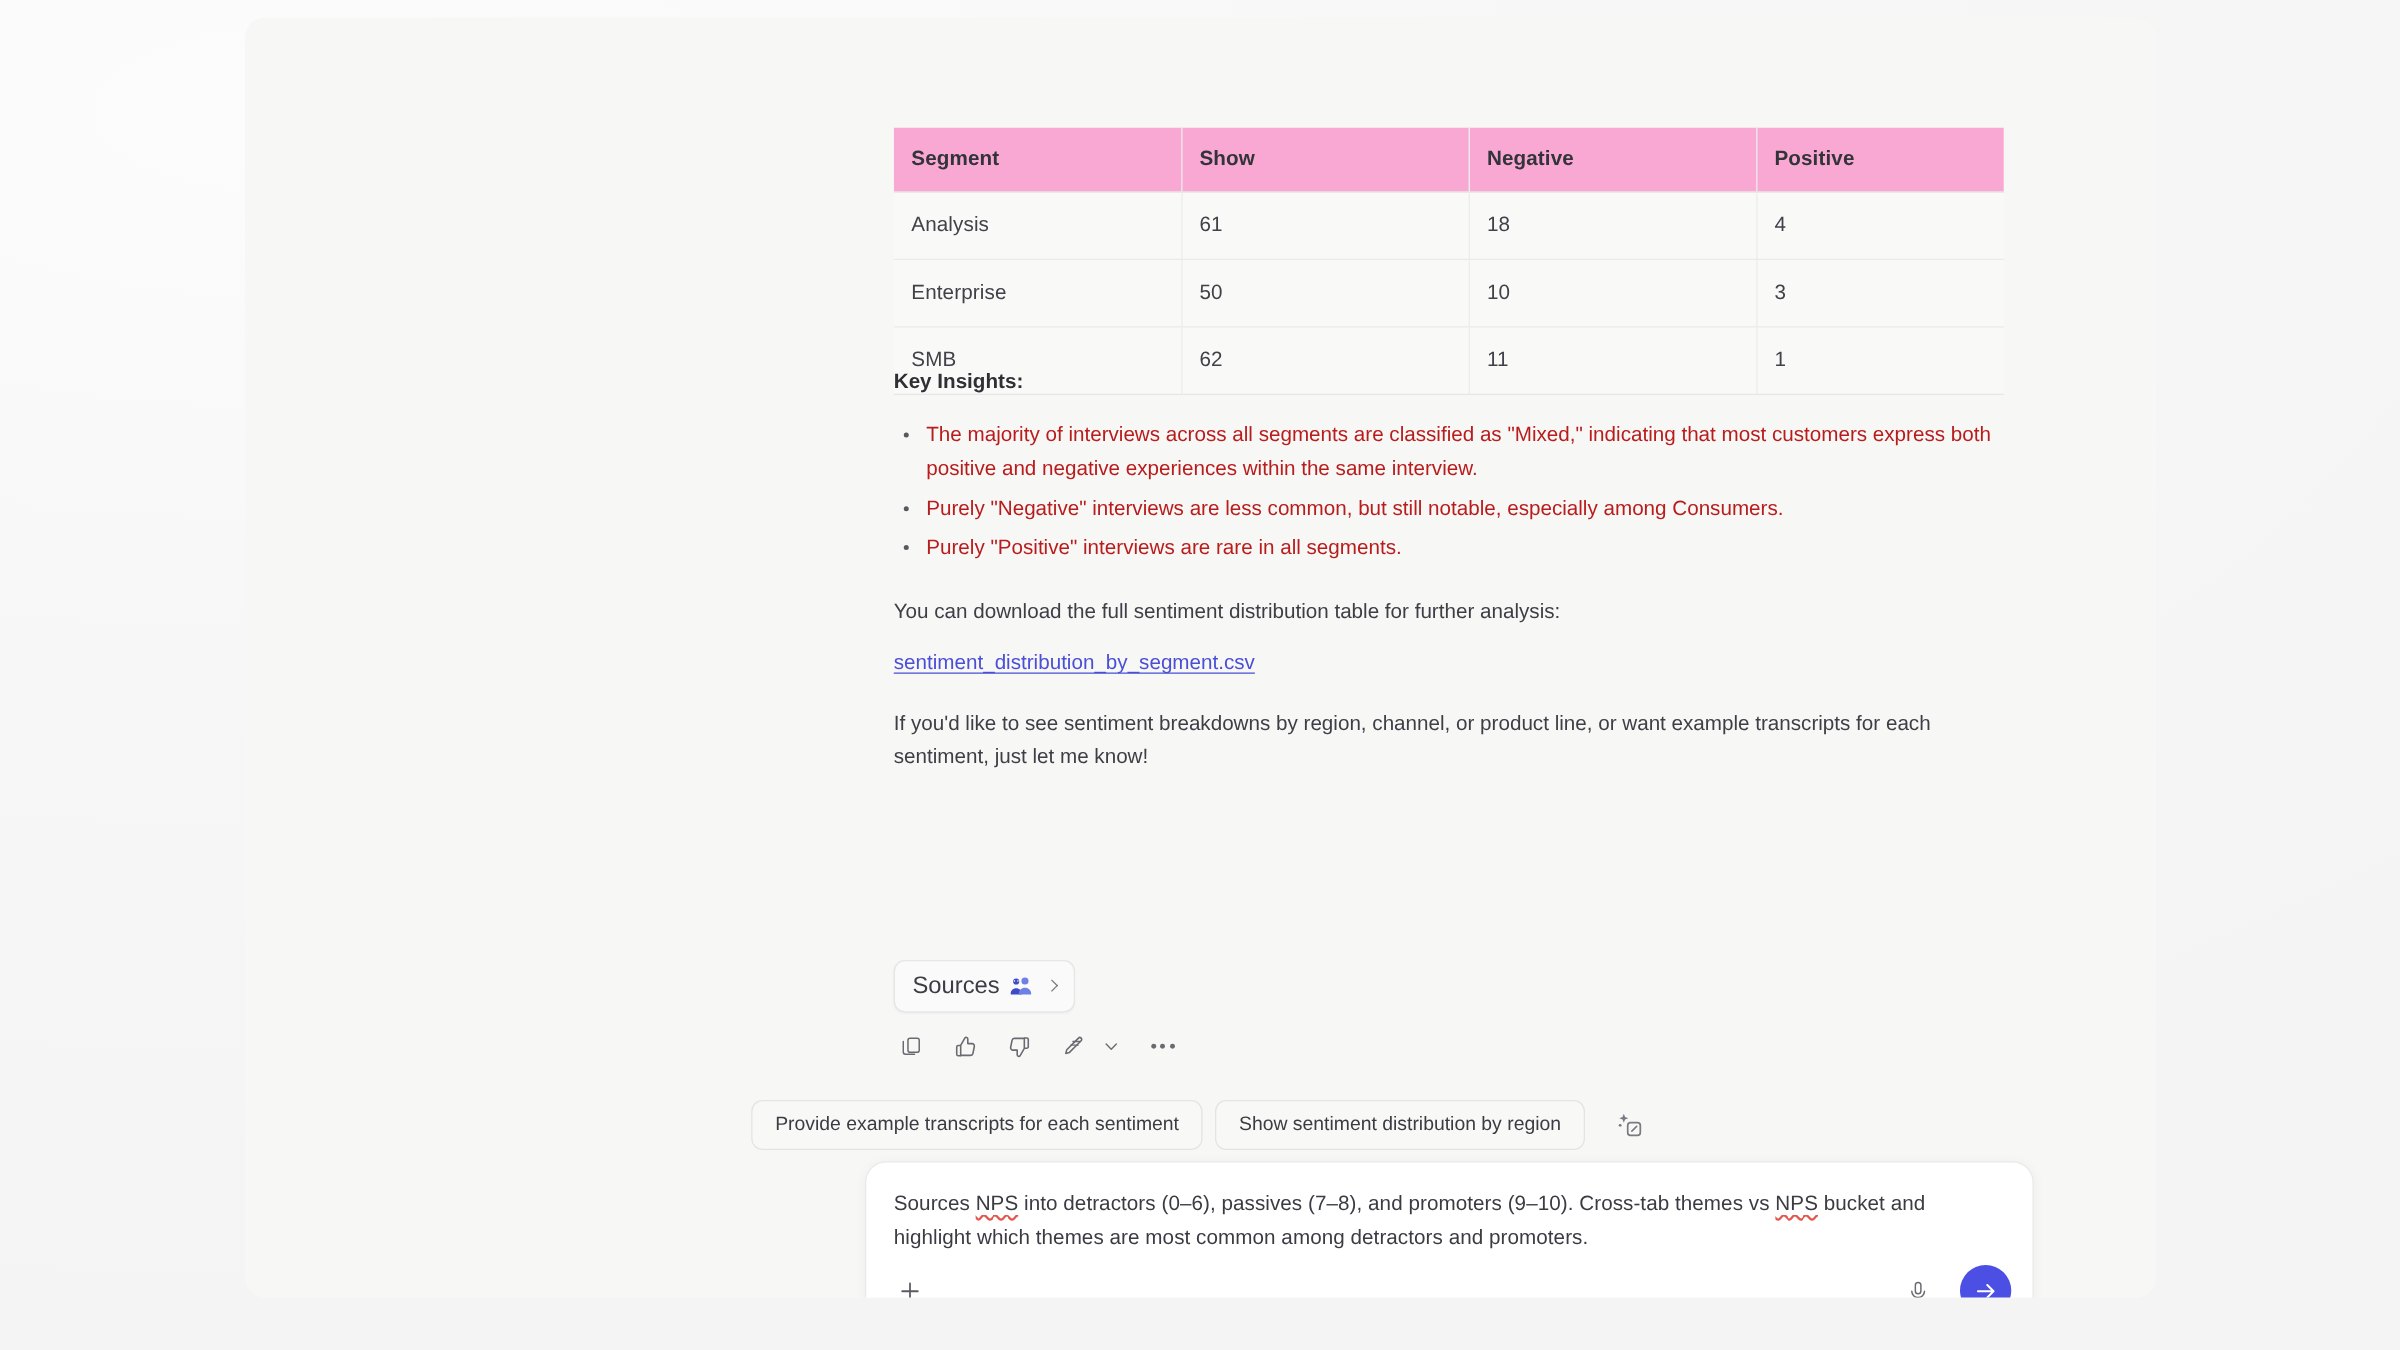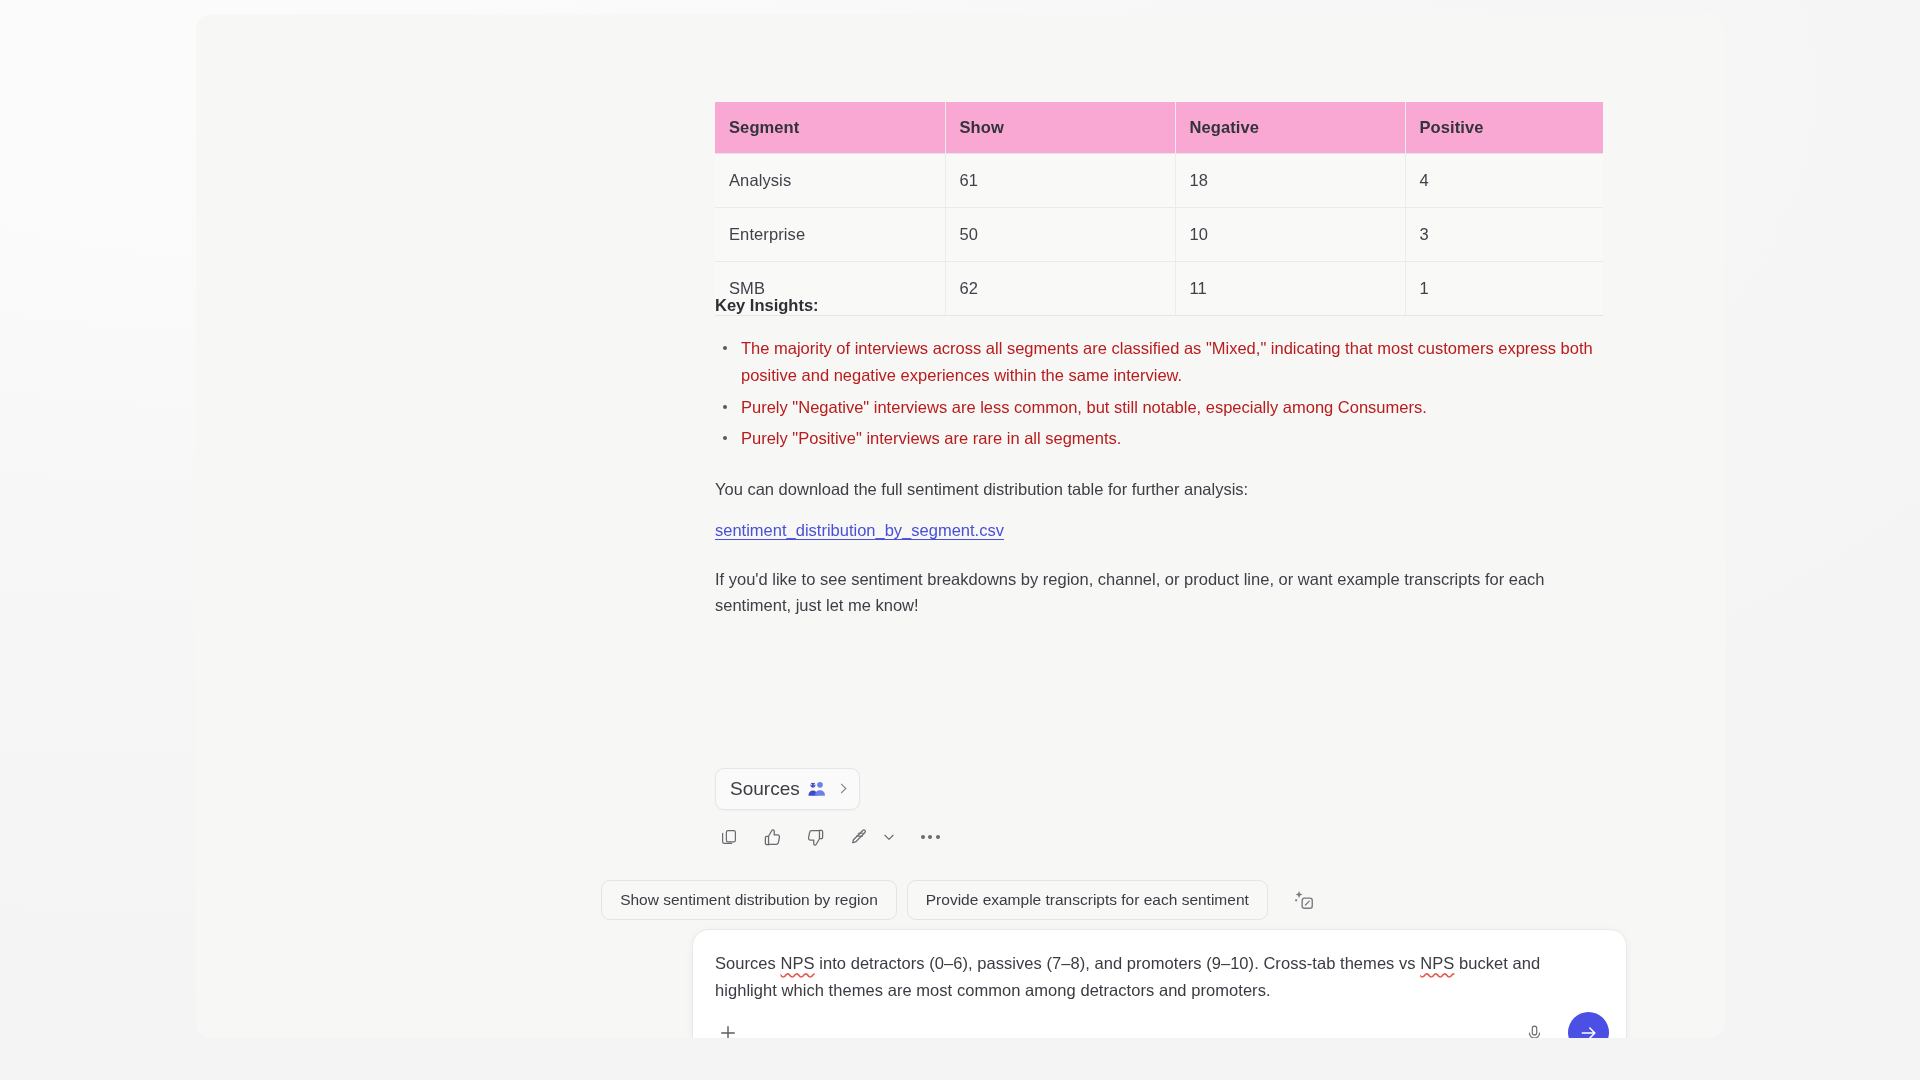--- a/index.html
+++ b/index.html
@@ -462,22 +462,22 @@
         </div>
 
         <div class="dots-sm">
           <i></i>
             <i></i>
             <i></i>
         </div>
       </div>
 
       <div class="suggest-row">
+        <div class="suggest-chip">Provide example transcripts for each sentiment</div>
         <div class="suggest-chip">Show sentiment distribution by region</div>
-        <div class="suggest-chip">Provide example transcripts for each sentiment</div>
         <div class="sparkle-btn">
           <svg width="22" height="22" viewBox="0 0 24 24" fill="none">
             <rect x="10" y="10" width="11" height="11" rx="2.5" stroke="#7a7a82" stroke-width="1.5"></rect>
             <path d="M13.6 17.4l4.2-4.2" stroke="#7a7a82" stroke-width="1.4" stroke-linecap="round"></path>
             <path d="M6.6 2.2l1.1 2.8 2.8 1.1-2.8 1.1-1.1 2.8-1.1-2.8L2.7 6.1l2.8-1.1 1.1-2.8z" fill="#7a7a82"></path>
             <circle cx="3.4" cy="12.3" r="1.25" fill="#7a7a82"></circle>
           </svg>
         </div>
       </div>
 

